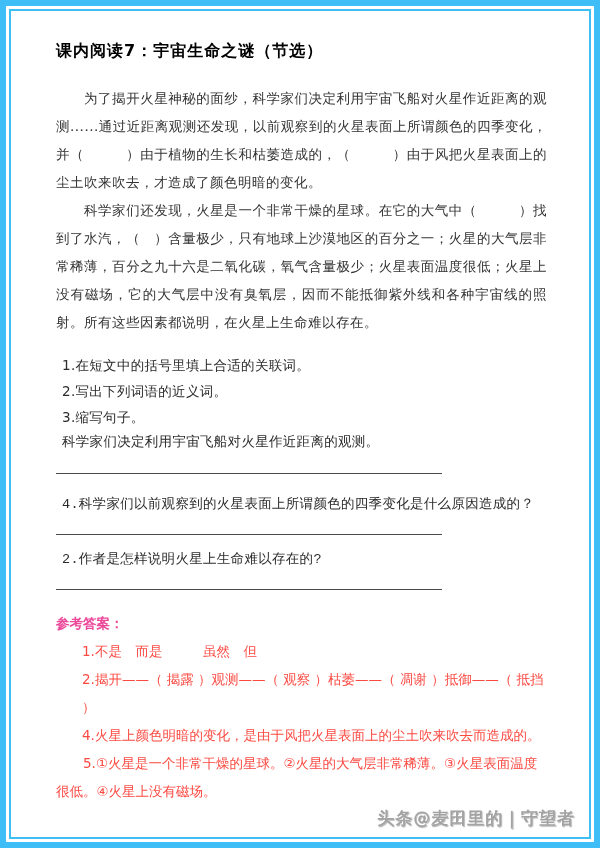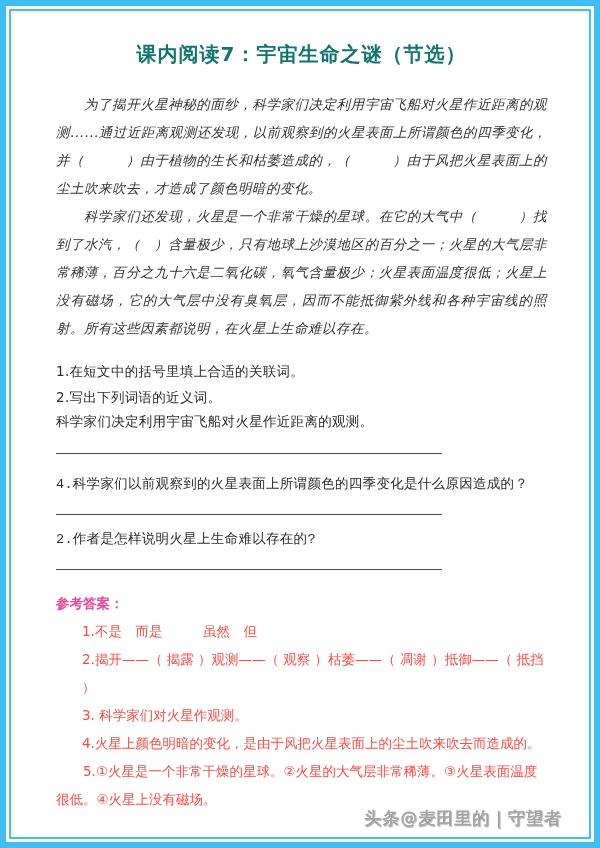--- a/index.html
+++ b/index.html
@@ -15,46 +15,46 @@
     overflow: hidden;
   }
   .inner {
     width: 100%;
     height: 100%;
     border: 2px solid #3ebdf6;
     padding: 18px 42px 0 45px;
     overflow: hidden;
   }
   .title {
-    text-align: center;
+    text-align: left;
     font-weight: bold;
-    font-size: 20px;
-    color: #0f766e;
+    font-size: 16px;
+    color: #000000;
     margin: 12px 0 22px 0;
     letter-spacing: 1px;
   }
   .passage {
     font-family: "DejaVu Serif", "Liberation Serif", serif;
-    font-style: italic;
     font-size: 13.5px;
     line-height: 28px;
     color: #333333;
     text-align: justify;
     letter-spacing: 0.5px;
   }
   .passage p { margin: 0; }
   .questions {
     margin-top: 20px;
     font-size: 13.5px;
     color: #2b2b2b;
   }
   .q {
     line-height: 18px;
     margin-bottom: 8px;
     letter-spacing: 0.3px;
+    margin-left: 6px;
   }
   .q.tight { margin-bottom: 0; font-family: Liberation Mono, monospace; }
   .blank-line {
     width: 386px;
     height: 0;
     border-bottom: 1px solid #4a4a4a;
     margin: 20px 0 16px 0;
   }
   .blank-line.first { margin-top: 21px; margin-bottom: 22px; }
   .answers {
@@ -64,21 +64,21 @@
     color: #fb4a42;
   }
   .ans-heading {
     font-weight: bold;
     color: #ec4899;
   }
   .ans { margin-left: 26px; }
   .ans.wrap-flush { margin-left: 0; text-indent: 27px; }
   .watermark {
     position: absolute;
-    right: 32px;
+    right: 19px;
     bottom: 12px;
     font-size: 17px;
     font-weight: bold;
     color: #a3a3a3;
     letter-spacing: 1px;
     text-shadow: -1px -1px 0 #ffffff, 1px 1px 1px rgba(120,120,120,0.55);
   }
 </style>
 </head>
 <body>
@@ -89,33 +89,33 @@
     <div class="title">课内阅读7：宇宙生命之谜（节选）</div>
 
     <div class="passage">
       <p>　　为了揭开火星神秘的面纱，科学家们决定利用宇宙飞船对火星作近距离的观测......通过近距离观测还发现，以前观察到的火星表面上所谓颜色的四季变化，并（　　　）由于植物的生长和枯萎造成的，（　　　）由于风把火星表面上的尘土吹来吹去，才造成了颜色明暗的变化。</p>
       <p>　　科学家们还发现，火星是一个非常干燥的星球。在它的大气中（　　　）找到了水汽，（　）含量极少，只有地球上沙漠地区的百分之一；火星的大气层非常稀薄，百分之九十六是二氧化碳，氧气含量极少；火星表面温度很低；火星上没有磁场，它的大气层中没有臭氧层，因而不能抵御紫外线和各种宇宙线的照射。所有这些因素都说明，在火星上生命难以存在。</p>
     </div>
 
     <div class="questions">
       <div class="q">1.在短文中的括号里填上合适的关联词。</div>
       <div class="q">2.写出下列词语的近义词。</div>
+      <div class="q">3.缩写句子。</div>
       <div class="q tight">科学家们决定利用宇宙飞船对火星作近距离的观测。</div>
       <div class="blank-line first"></div>
       <div class="q tight">4.科学家们以前观察到的火星表面上所谓颜色的四季变化是什么原因造成的？</div>
       <div class="blank-line"></div>
       <div class="q tight">2.作者是怎样说明火星上生命难以存在的?</div>
       <div class="blank-line"></div>
     </div>
 
     <div class="answers">
       <div class="ans-heading">参考答案：</div>
       <div class="ans">1.不是　而是　　　虽然　但</div>
       <div class="ans">2.揭开——（ 揭露 ）观测——（ 观察 ）枯萎——（ 凋谢 ）抵御——（ 抵挡 ）</div>
-      <div class="ans">3. 科学家们对火星作观测。</div>
       <div class="ans">4.火星上颜色明暗的变化，是由于风把火星表面上的尘土吹来吹去而造成的。</div>
       <div class="ans wrap-flush">5.①火星是一个非常干燥的星球。②火星的大气层非常稀薄。③火星表面温度很低。④火星上没有磁场。</div>
     </div>
 
   </div>
 
   <div class="watermark">头条@麦田里的｜守望者</div>
 </div>
 
 </body></html>

